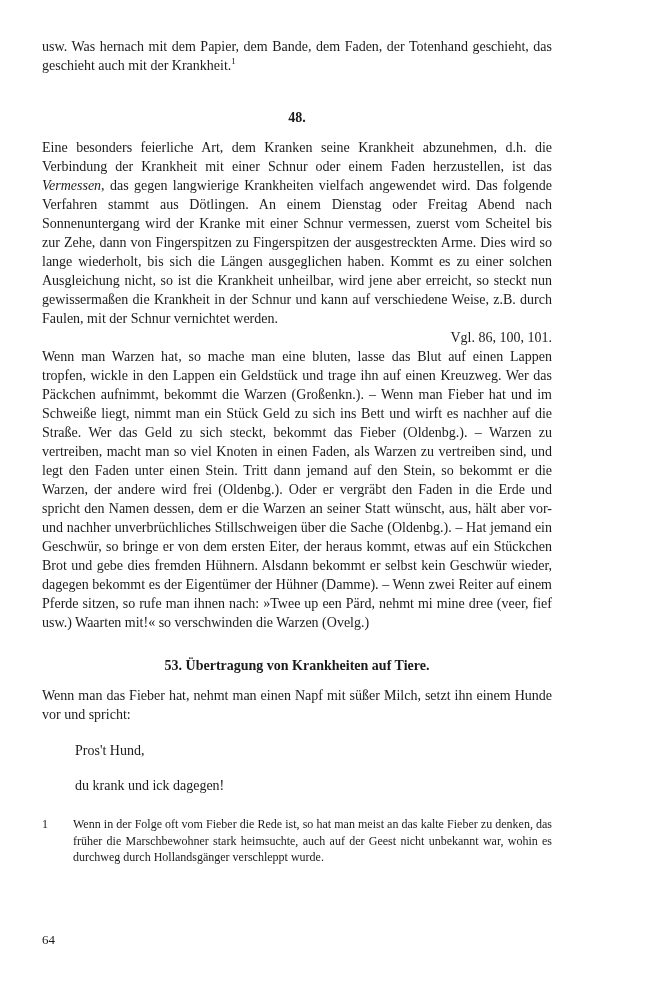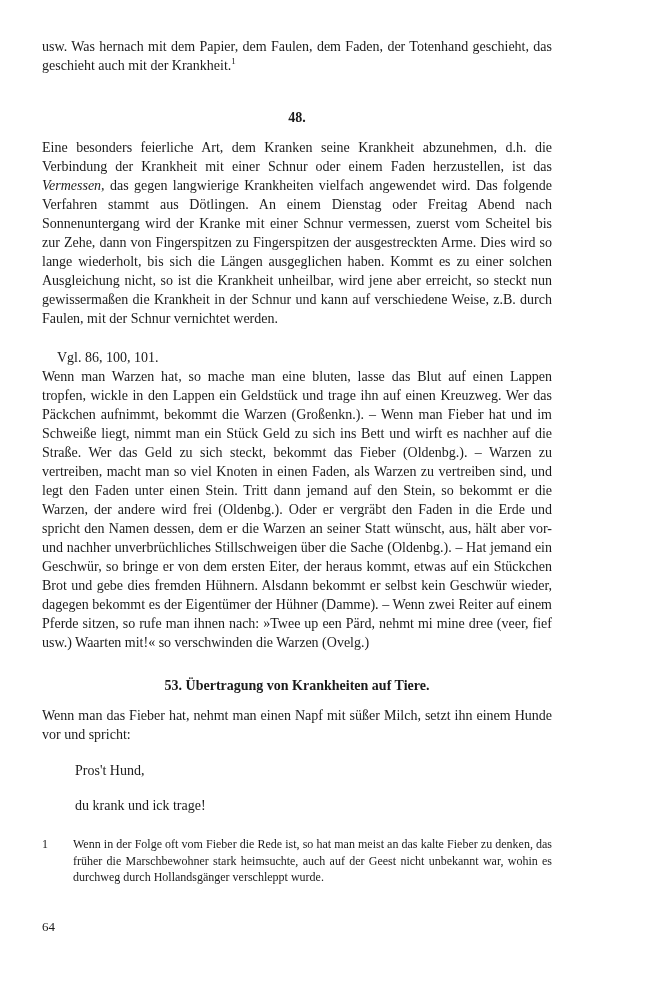--- a/index.html
+++ b/index.html
@@ -33,22 +33,21 @@
   .heading {
     text-align: center;
     font-weight: bold;
     margin: 24px 0 11px 0;
   }
   .heading-first {
     margin-top: 33px;
   }
   .vgl-line {
     text-indent: 15px;
-    text-align: left;
-    margin-top: 20px;
+    text-align: right;
   }
   em {
     font-style: italic;
   }
   .verse {
     margin: 17px 0 0 33px;
   }
   .verse div {
     line-height: 19px;
     margin-top: 16px;
@@ -62,47 +61,47 @@
     text-align: justify;
   }
   .fn-marker {
     position: absolute;
     left: 0;
     top: 0;
   }
   .page-number {
     position: absolute;
     left: 42px;
-    bottom: 54px;
+    bottom: 41px;
     font-size: 13px;
   }
 </style>
 </head>
 <body>
 
 <div class="page">
 
-  <p class="para"><span>usw. Was hernach mit dem Papier, dem Faulen, dem Faden, der Totenhand geschieht, das geschieht auch mit der Krankheit.</span><sup>1</sup></p>
+  <p class="para"><span>usw. Was hernach mit dem Papier, dem Bande, dem Faden, der Totenhand geschieht, das geschieht auch mit der Krankheit.</span><sup>1</sup></p>
 
   <p class="heading heading-first">48.</p>
 
   <p class="para"><span>Eine besonders feierliche Art, dem Kranken seine Krankheit abzunehmen, d.h. die Verbindung der Krankheit mit einer Schnur oder einem Faden herzustellen, ist das </span><em>Vermessen,</em><span> das gegen langwierige Krankheiten vielfach angewendet wird. Das folgende Verfahren stammt aus Dötlingen. An einem Dienstag oder Freitag Abend nach Sonnenuntergang wird der Kranke mit einer Schnur vermessen, zuerst vom Scheitel bis zur Zehe, dann von Fingerspitzen zu Fingerspitzen der ausgestreckten Arme. Dies wird so lange wiederholt, bis sich die Längen ausgeglichen haben. Kommt es zu einer solchen Ausgleichung nicht, so ist die Krankheit unheilbar, wird jene aber erreicht, so steckt nun gewissermaßen die Krankheit in der Schnur und kann auf verschiedene Weise, z.B. durch Faulen, mit der Schnur vernichtet werden.</span></p>
 
   <p class="para vgl-line">Vgl. 86, 100, 101.</p>
 
 
   <p class="para">Wenn man Warzen hat, so mache man eine bluten, lasse das Blut auf einen Lappen tropfen, wickle in den Lappen ein Geldstück und trage ihn auf einen Kreuzweg. Wer das Päckchen aufnimmt, bekommt die Warzen (Großenkn.). – Wenn man Fieber hat und im Schweiße liegt, nimmt man ein Stück Geld zu sich ins Bett und wirft es nachher auf die Straße. Wer das Geld zu sich steckt, bekommt das Fieber (Oldenbg.). – Warzen zu vertreiben, macht man so viel Knoten in einen Faden, als Warzen zu vertreiben sind, und legt den Faden unter einen Stein. Tritt dann jemand auf den Stein, so bekommt er die Warzen, der andere wird frei (Oldenbg.). Oder er vergräbt den Faden in die Erde und spricht den Namen dessen, dem er die Warzen an seiner Statt wünscht, aus, hält aber vor- und nachher unverbrüchliches Stillschweigen über die Sache (Oldenbg.). – Hat jemand ein Geschwür, so bringe er von dem ersten Eiter, der heraus kommt, etwas auf ein Stückchen Brot und gebe dies fremden Hühnern. Alsdann bekommt er selbst kein Geschwür wieder, dagegen bekommt es der Eigentümer der Hühner (Damme). – Wenn zwei Reiter auf einem Pferde sitzen, so rufe man ihnen nach: »Twee up een Pärd, nehmt mi mine dree (veer, fief usw.) Waarten mit!« so verschwinden die Warzen (Ovelg.)</p>
 
   <p class="heading">53. Übertragung von Krankheiten auf Tiere.</p>
 
   <p class="para">Wenn man das Fieber hat, nehmt man einen Napf mit süßer Milch, setzt ihn einem Hunde vor und spricht:</p>
 
   <div class="verse">
     <div>Pros't Hund,</div>
-    <div>du krank und ick trage!</div>
+    <div>du krank und ick dagegen!</div>
   </div>
 
   <div class="footnote">
     <span class="fn-marker">1</span>
     <span>Wenn in der Folge oft vom Fieber die Rede ist, so hat man meist an das kalte Fieber zu denken, das früher die Marschbewohner stark heimsuchte, auch auf der Geest nicht unbekannt war, wohin es durchweg durch Hollandsgänger verschleppt wurde.</span>
   </div>
 
   <div class="page-number">64</div>
 
 </div>

